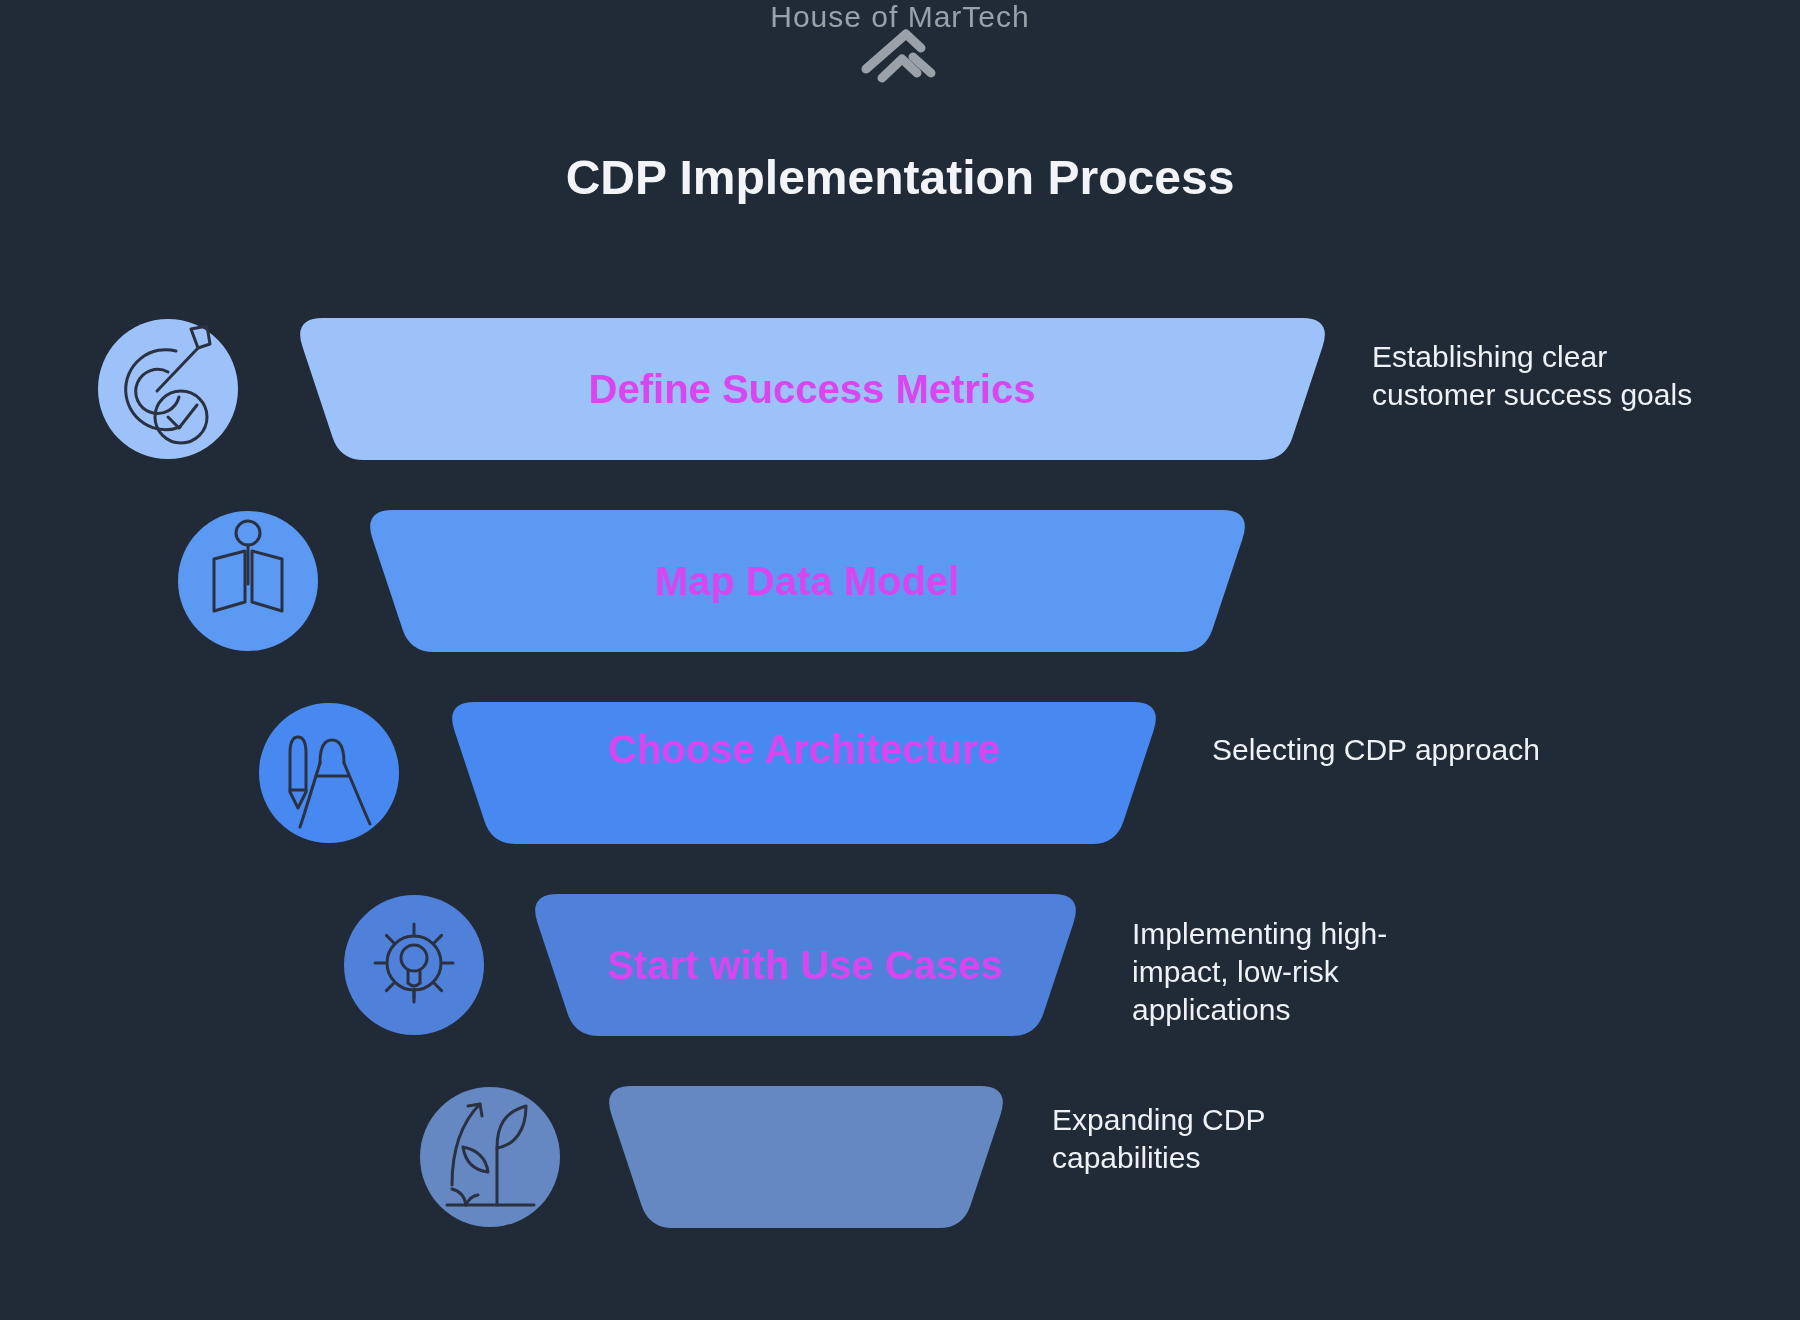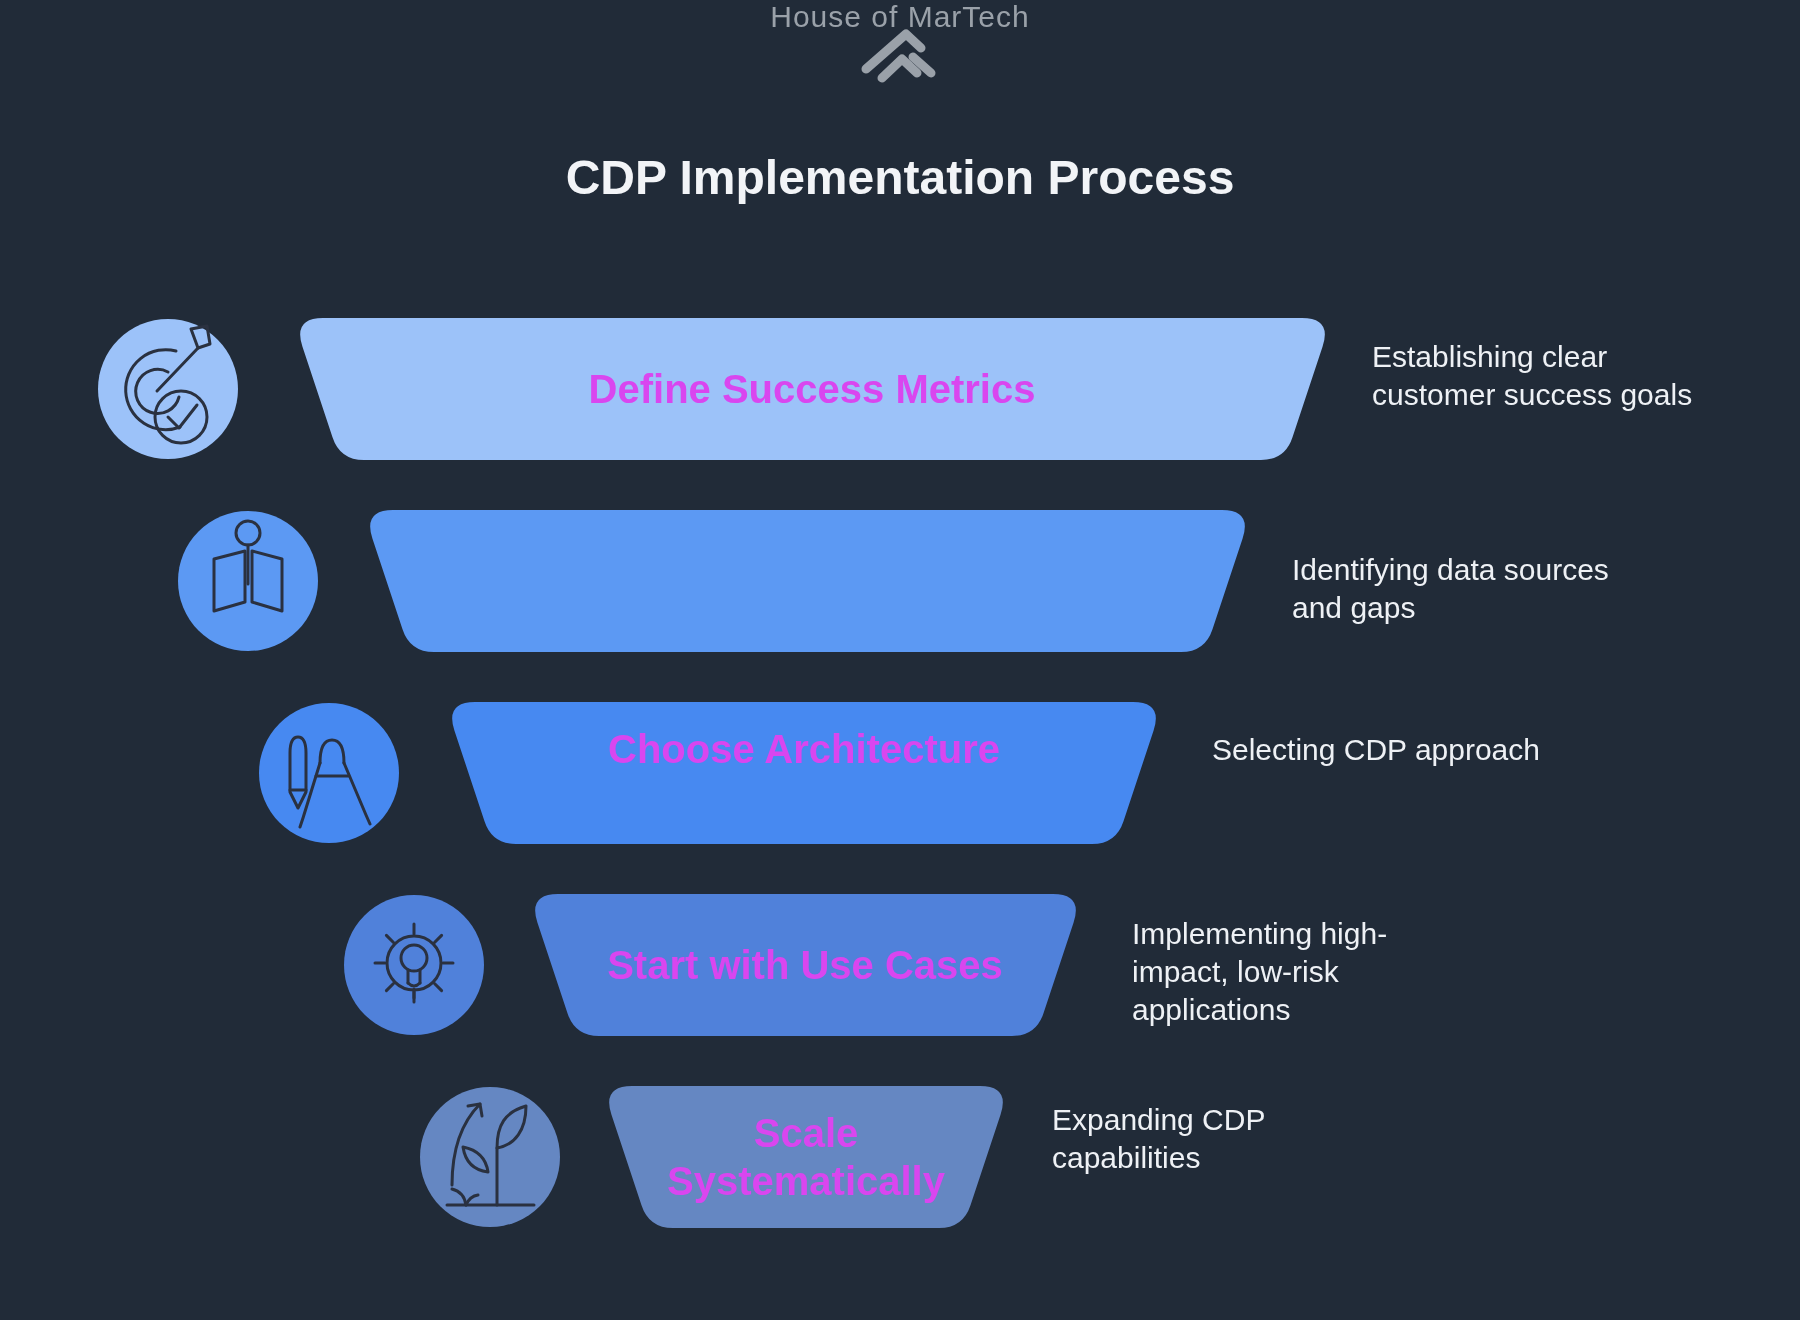--- a/index.html
+++ b/index.html
@@ -119,29 +119,26 @@
       <path class="icon-art" d="M 468 1106 L 480 1104 L 482 1116"></path>
       <path class="icon-art" d="M 466 1205 Q 464 1192 452 1189"></path>
       <path class="icon-art" d="M 466 1205 Q 470 1196 478 1195"></path>
     </g>
   </svg>
 
   <div class="brand-name">House of MarTech</div>
   <div class="page-title">CDP Implementation Process</div>
 
   <div class="step-label" style="left:512px; top:365px; width:600px;">Define Success Metrics</div>
+  <div class="step-label" style="left:507px; top:557px; width:600px;">Map Data Model</div>
   <div class="step-label" style="left:504px; top:725px; width:600px;">Choose Architecture</div>
   <div class="step-label" style="left:505px; top:941px; width:600px;">Start with Use Cases</div>
-  <div class="step-label" style="left:636px; top:1109px; width:340px;">Scale
-Systematically</div>
 
   <div class="step-desc" style="left:1372px; top:338px;">Establishing clear
 customer success goals</div>
-  <div class="step-desc" style="left:1292px; top:551px;">Identifying data sources
-and gaps</div>
   <div class="step-desc" style="left:1212px; top:731px;">Selecting CDP approach</div>
   <div class="step-desc" style="left:1132px; top:915px;">Implementing high-
 impact, low-risk
 applications</div>
   <div class="step-desc" style="left:1052px; top:1101px;">Expanding CDP
 capabilities</div>
 
 </div>
 
 </body></html>

